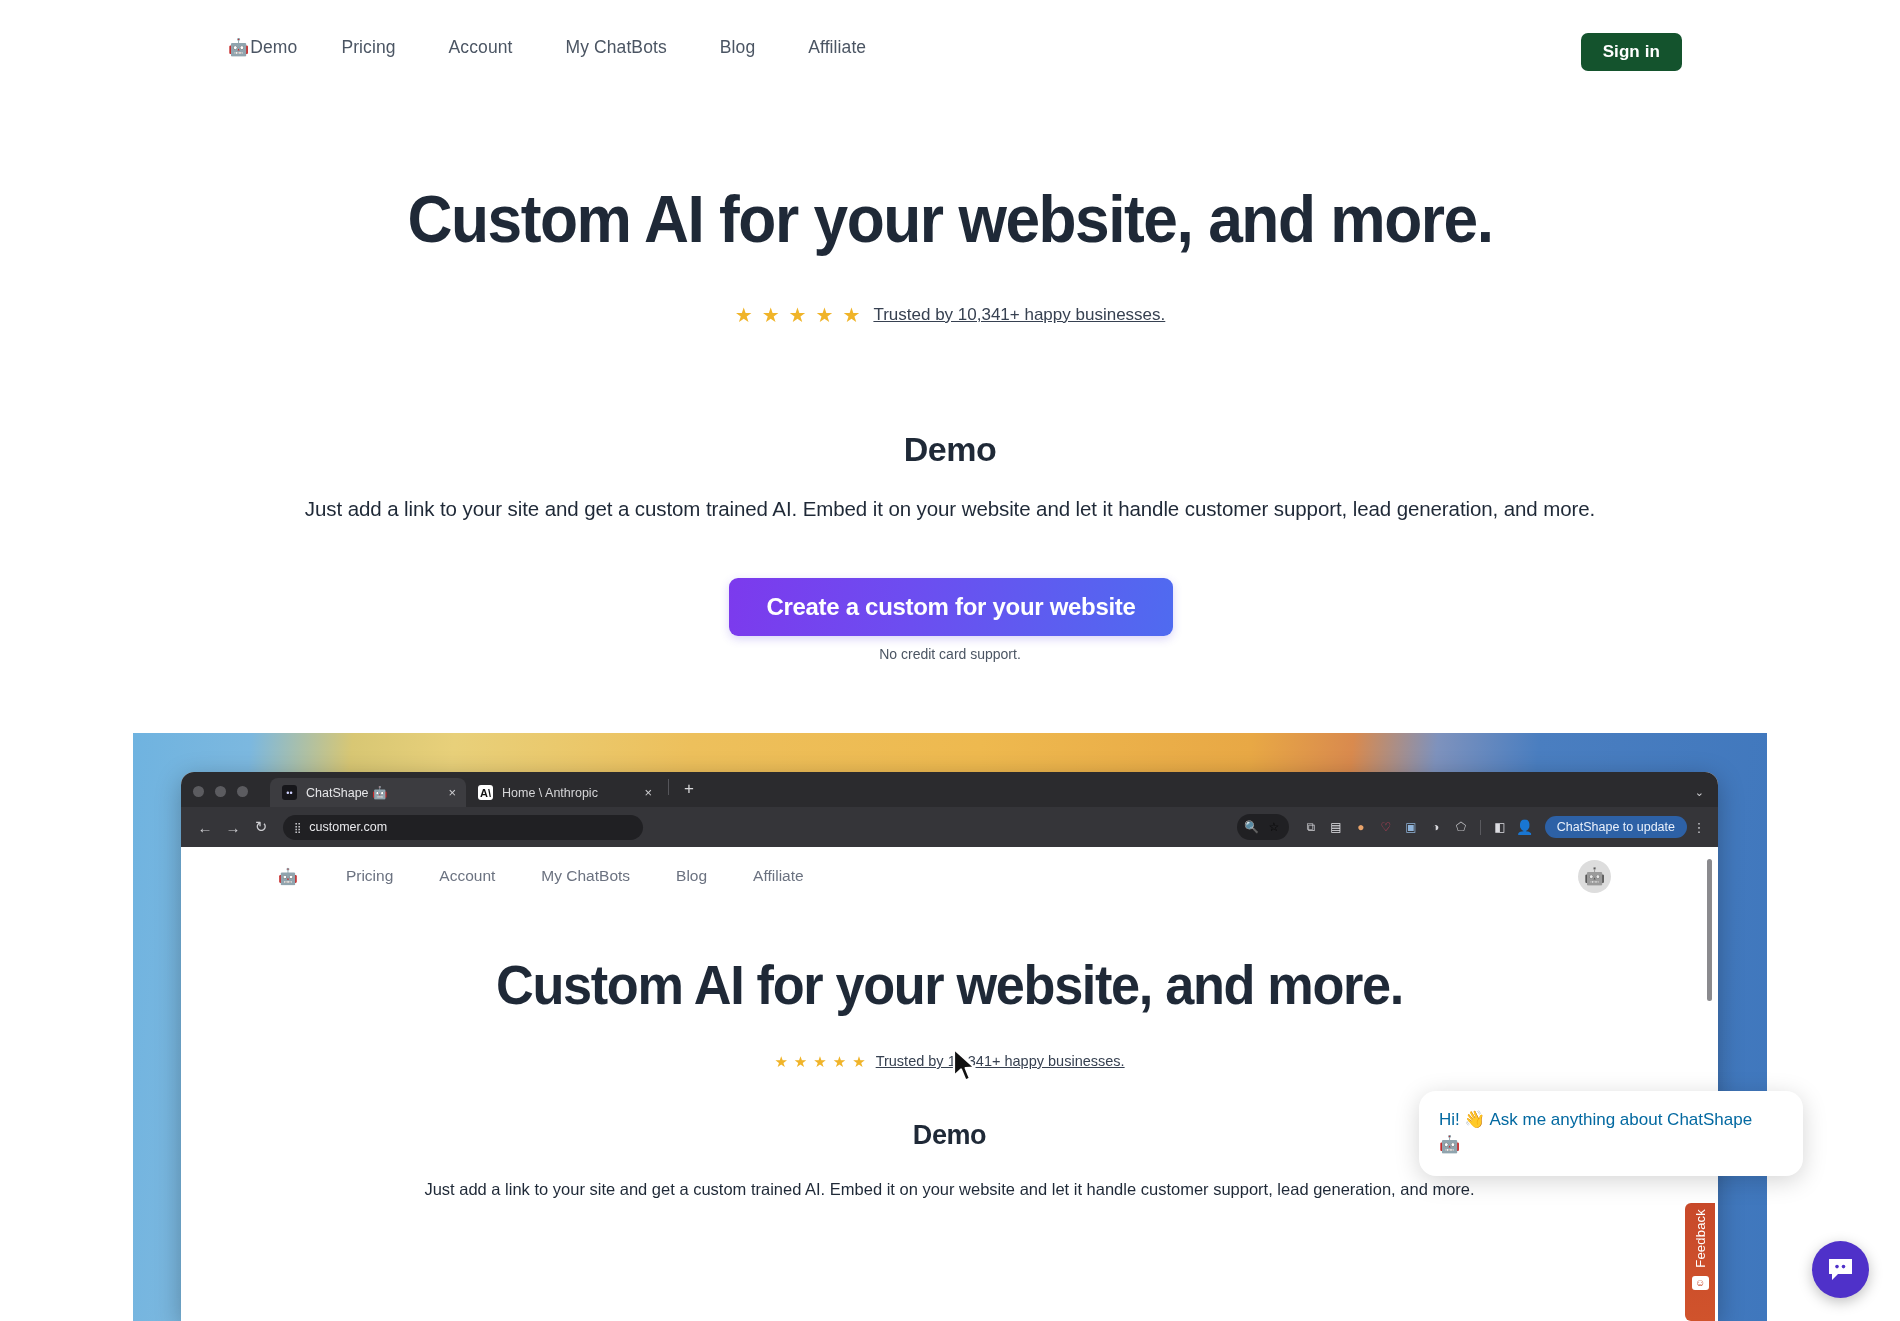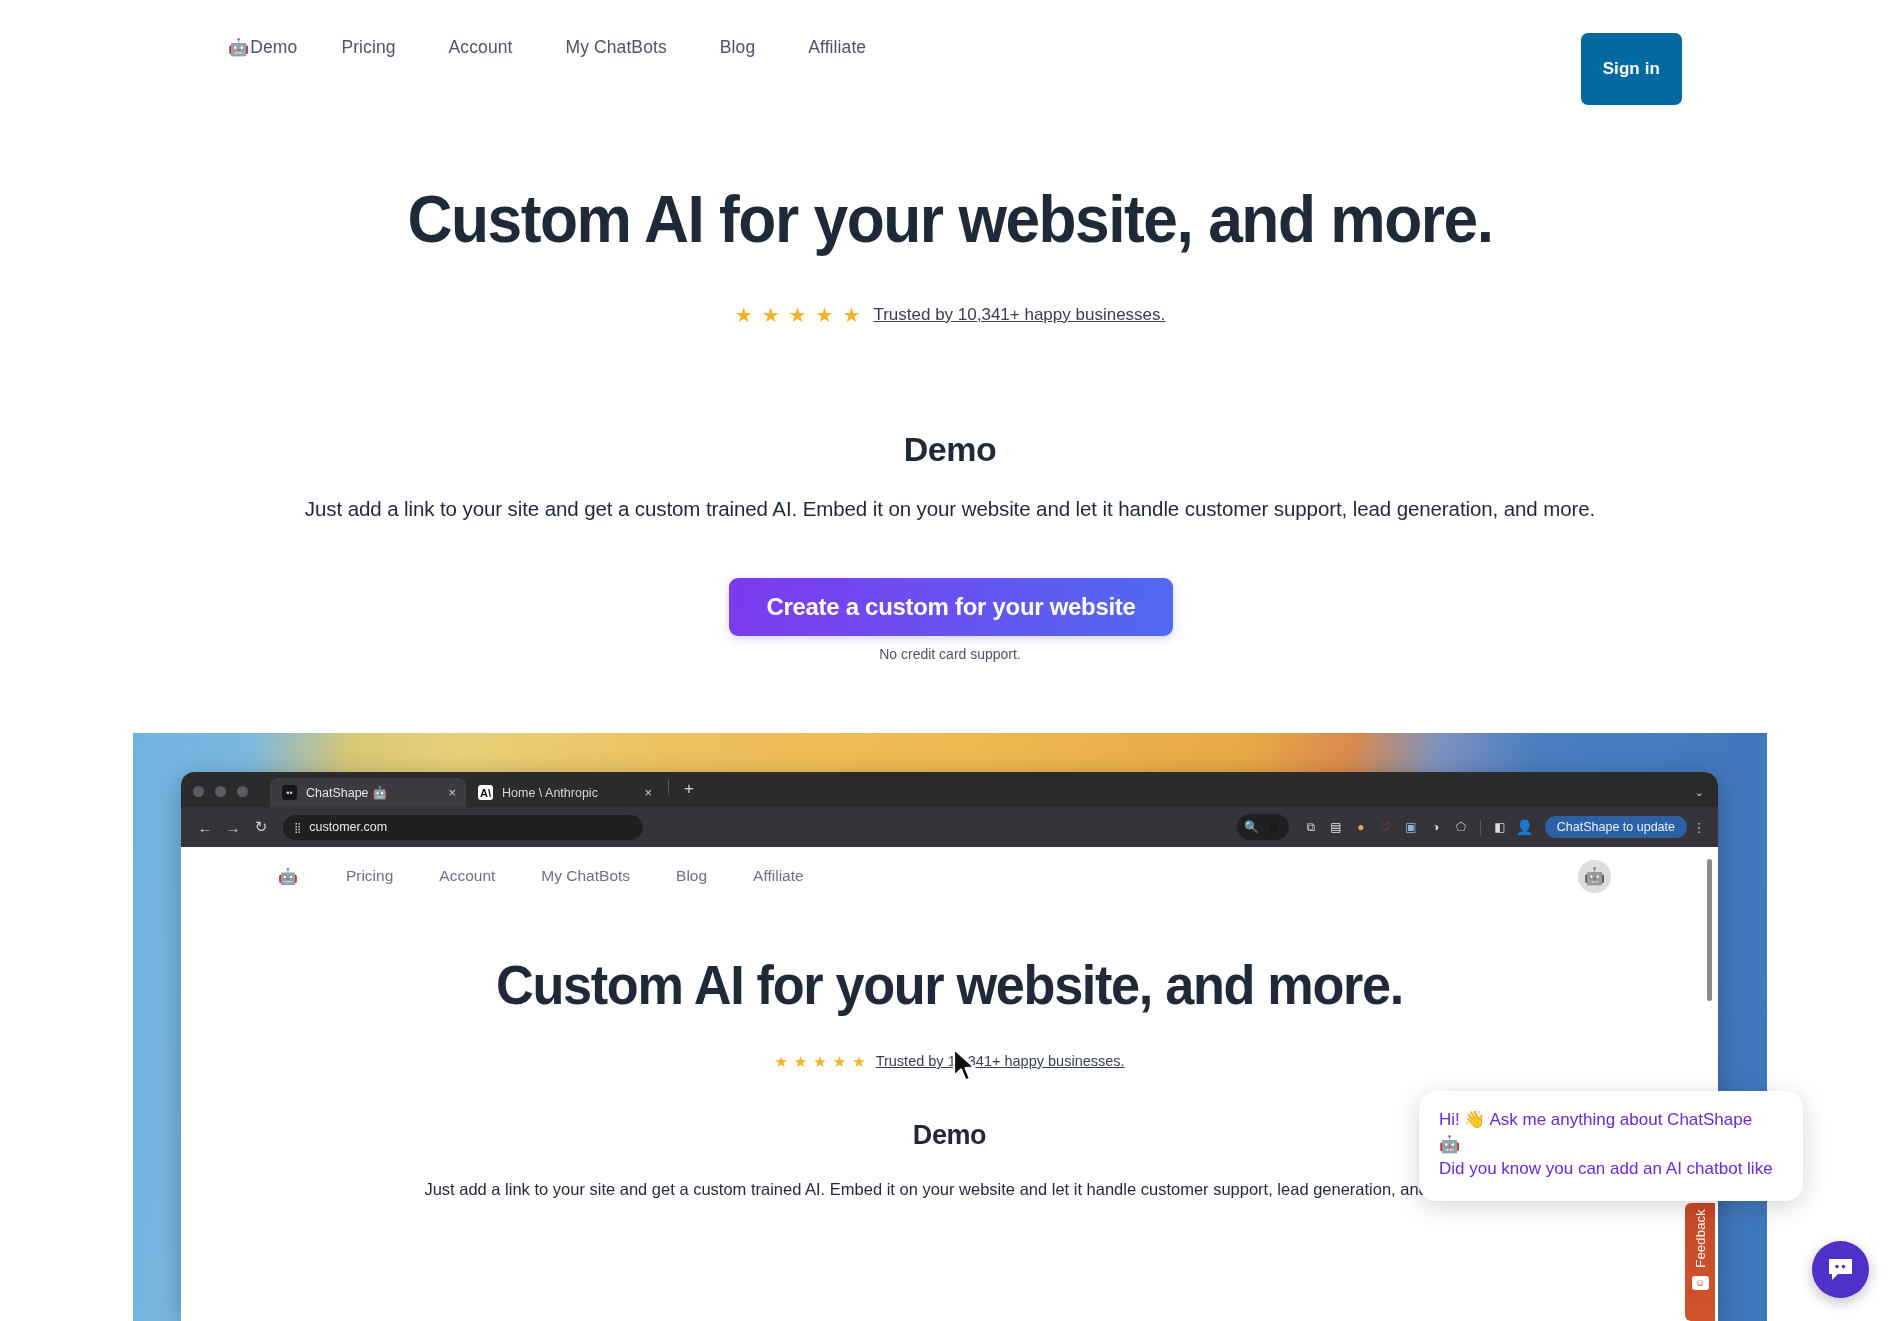--- a/index.html
+++ b/index.html
@@ -18,24 +18,24 @@
   }
   .nav-links { display: flex; align-items: center; margin-left: 228px; }
   .nav-link {
     font-size: 17.5px; color: #4b5563; letter-spacing: .1px;
     margin-right: 53px; white-space: nowrap; cursor: pointer;
   }
   .nav-link.home { display: flex; align-items: center; color: #4b5563; margin-right: 44px; }
   .nav-logo { font-size: 17px; line-height: 1; margin-right: 1px; }
   .signin-btn {
     position: absolute; right: 218px; top: 33px;
-    background: #0369a1; color: #fff;
+    background: #14532d; color: #fff;
     font-size: 17px; font-weight: bold;
     border: none; border-radius: 7px;
-    padding: 26px 22px; cursor: pointer;
+    padding: 9px 22px; cursor: pointer;
     letter-spacing: .1px;
   }
 
   
   .hero-title {
     position: absolute; top: 180px; left: 0; width: 1900px;
     text-align: center;
     font-size: 67px; font-weight: 800; color: #1f2937;
     letter-spacing: -1.6px;
     font-family: "Liberation Sans Narrow", "Liberation Sans", sans-serif;
@@ -188,21 +188,21 @@
 
   
   .cursor { position:absolute; left:952px; top:1048px; width:26px; height:36px; pointer-events:none; }
 
   
   .chat-bubble {
     position: absolute; left: 1419px; top: 1091px; width: 384px;
     background: #fff; border-radius: 17px;
     padding: 17px 29px 19px 20px;
     box-shadow: 0 5px 24px rgba(0,0,0,.17);
-    font-size: 17px; color: #6d28d9; line-height: 1.45;
+    font-size: 17px; color: #0369a1; line-height: 1.45;
   }
   .chat-fab {
     position: absolute; left: 1812px; top: 1241px;
     width: 57px; height: 57px; border-radius: 50%;
     background: #4f31c9; display:flex; align-items:center; justify-content:center;
     box-shadow: 0 4px 14px rgba(0,0,0,.25); cursor: pointer;
   }
 
   
   .feedback {
@@ -343,21 +343,20 @@
   <path d="M2 1 L2 28 L9 21.5 L13.5 32.5 L18 30.5 L13.7 20 L22.5 19.5 Z" fill="#111" stroke="#fff" stroke-width="2.2" stroke-linejoin="round"></path>
 </svg>
 
 <div class="feedback">
   <span class="feedback-label">Feedback</span>
   <span class="feedback-icon">☺</span>
 </div>
 
 <div class="chat-bubble">
   <div>Hi! 👋 Ask me anything about ChatShape 🤖</div>
-  <div>Did you know you can add an AI chatbot like</div>
 </div>
 
 <div class="chat-fab">
   <svg width="27" height="25" viewBox="0 0 27 25">
     <path d="M2 2 h23 v15 h-14 l-6 6 v-6 h-3 z" fill="#ffffff"></path>
     <circle cx="10" cy="9.6" r="1.8" fill="#4f31c9"></circle>
     <circle cx="16.5" cy="9.6" r="1.8" fill="#4f31c9"></circle>
   </svg>
 </div>
 

